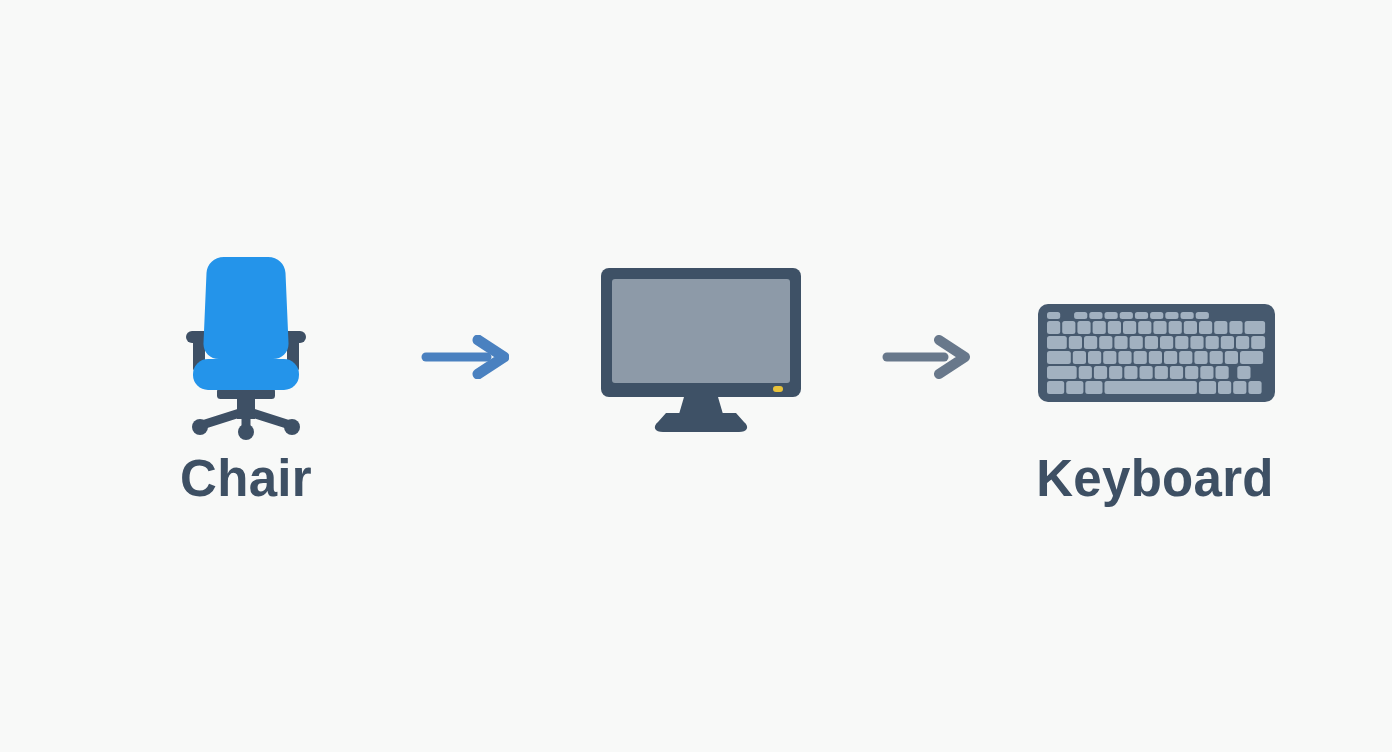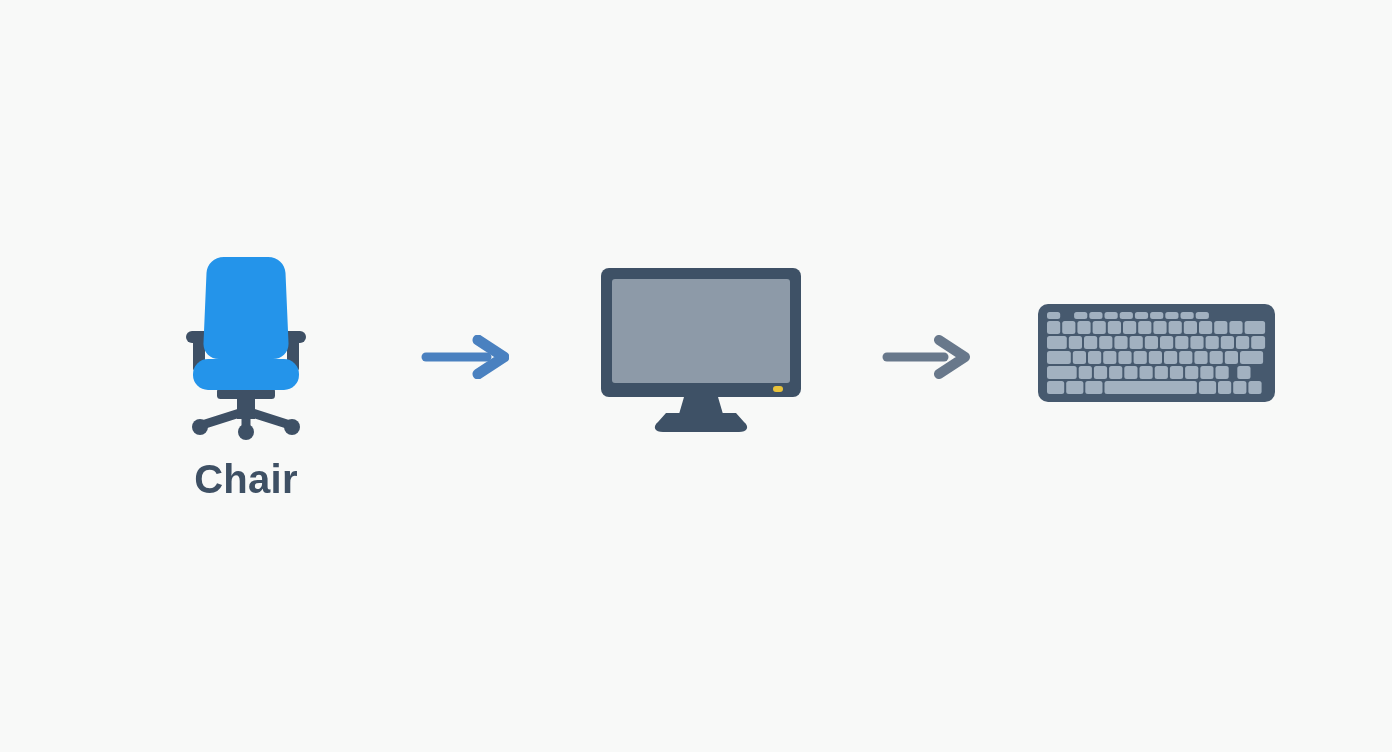--- a/index.html
+++ b/index.html
@@ -23,21 +23,21 @@
   .keyboard-box { left: 1038px; top: 304px; width: 237px; height: 98px; }
 
   .arrow-box  { width: 88px; height: 44px; }
   .arrow-1    { left: 421px; top: 335px; }
   .arrow-2    { left: 882px; top: 335px; }
 
   .item-label {
     top: 456px;
     width: 300px;
     text-align: center;
-    font-size: 40px;
+    font-size: 51px;
     font-weight: 700;
     line-height: 46px;
     letter-spacing: 0.3px;
     color: #3e5064;
   }
   .label-chair    { left: 96px;  }
   .label-monitor  { left: 551px; }
   .label-keyboard { left: 1005px; }
 
   .kb-keys rect { fill: #a2b1c0; }
@@ -182,14 +182,15 @@
           <rect x="66.5" y="77" width="92.4" height="13" rx="2.5"></rect>
           <rect x="160.9" y="77" width="17.2" height="13" rx="2.5"></rect>
           <rect x="180.0" y="77" width="13.2" height="13" rx="2.5"></rect>
           <rect x="195.2" y="77" width="13.2" height="13" rx="2.5"></rect>
           <rect x="210.4" y="77" width="13.2" height="13" rx="2.5"></rect>
         </g>
     </svg>
   </div>
 
   <div class="abs item-label label-chair">Chair</div>
+  <div class="abs item-label label-keyboard">Keyboard</div>
 
 </div>
 
 </body></html>

